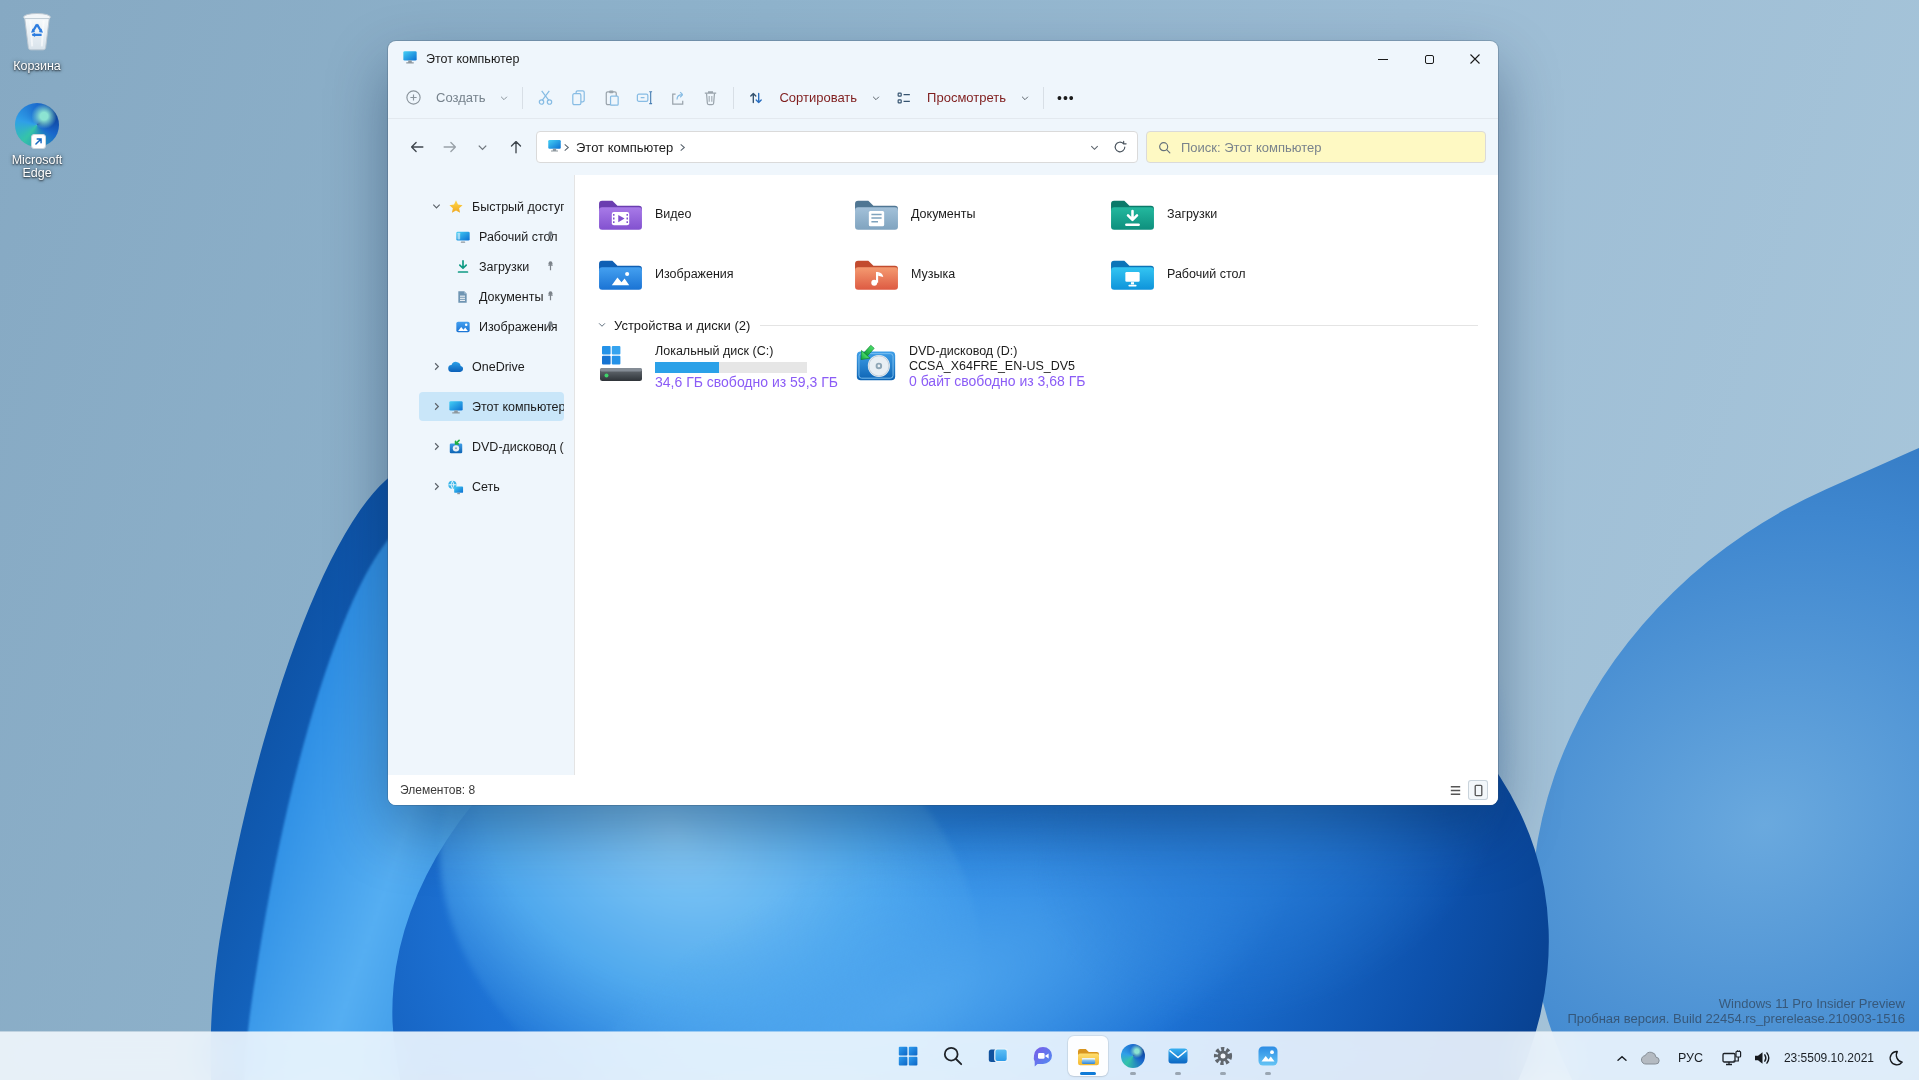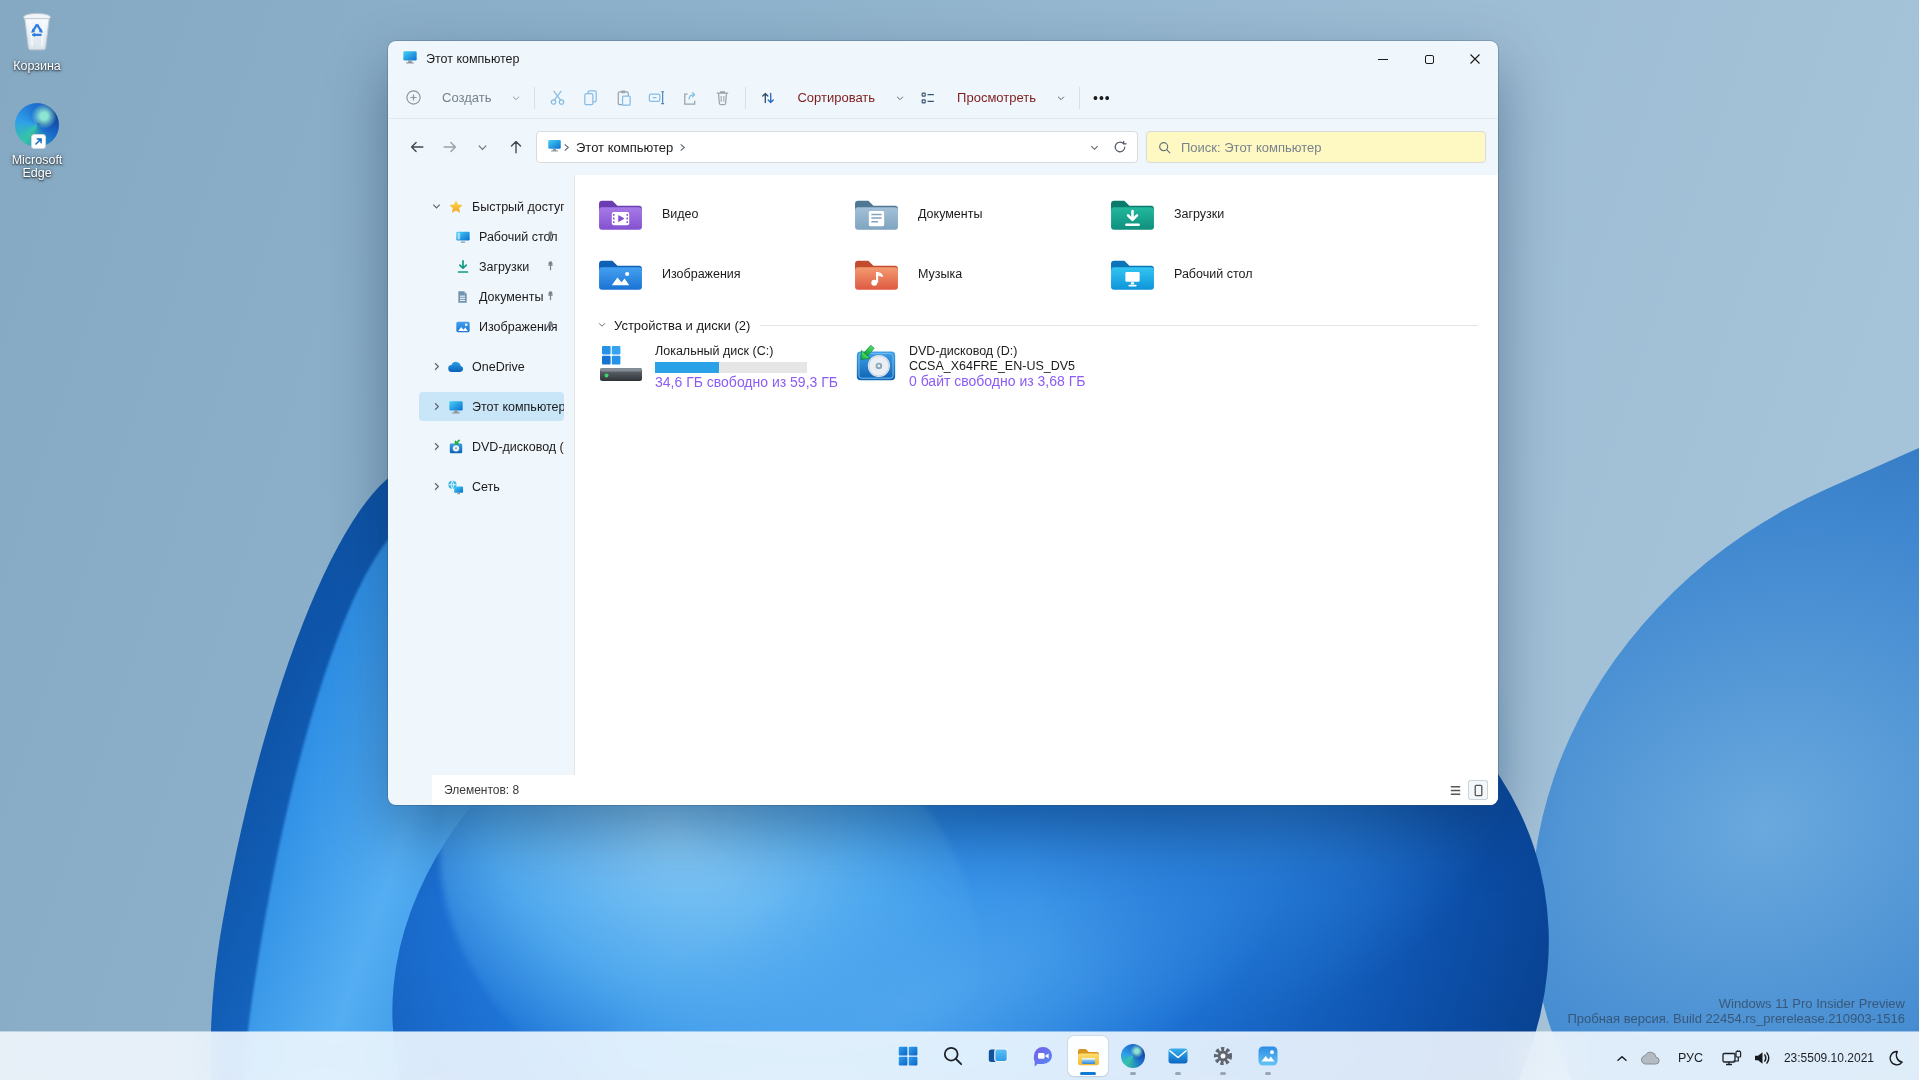--- a/index.html
+++ b/index.html
@@ -57,21 +57,21 @@
   .titlebar { height:36px; display:flex; align-items:center; padding-left:14px; flex:none; }
   .tb-title { font-size:12.5px; color:#1b1b1b; margin-left:8px; }
   .caption { margin-left:auto; display:flex; height:100%; }
   .capbtn { width:46px; display:flex; align-items:center; justify-content:center; }
   .glyph-min { width:10px; height:1px; background:#1b1b1b; }
   .glyph-max { width:9px; height:9px; border:1px solid #1b1b1b; border-radius:2px; }
 
   .toolbar { height:42px; display:flex; align-items:center; padding:0 10px; flex:none;
     border-bottom:1px solid #e3e9ef; }
   .tbbtn { height:34px; border-radius:4px; display:flex; align-items:center; justify-content:center;
-    padding:0 7px; gap:20px; }
+    padding:0 7px; gap:14px; }
   .tblabel { font-size:13px; color:#7f1d1d; }
   .tblabel.dim { color:#76828c; }
   .tbsep { width:1px; height:22px; background:#d8dfe6; margin:0 6px; flex:none; }
   .dots { font-size:14px; letter-spacing:1px; color:#1b1b1b; }
 
   .navrow { height:56px; display:flex; align-items:center; padding:0 12px; flex:none; }
   .navbtn { width:33px; height:32px; display:flex; align-items:center; justify-content:center; border-radius:4px; }
   .addressbar { flex:1; height:32px; background:#fff; border:1px solid #dadada; border-radius:4px;
     display:flex; align-items:center; padding:0 4px 0 10px; margin:0 8px 0 4px; }
   .ab-crumb { font-size:13px; color:#1b1b1b; padding:0 5px; }
@@ -92,31 +92,31 @@
   .srow.child { padding-left:32px; }
   .srow .slabel { overflow:hidden; }
   .pin { position:absolute; right:8px; top:8px; }
   .sgap { height:9px; }
 
   .content { flex:1; background:#fff; border-left:1px solid #e4e4e4; padding:13px 18px 0 22px; }
   .section-head { display:flex; align-items:center; height:22px; margin-bottom:7px; }
   .stitle { margin-left:7px; font-size:13px; color:#191919; }
   .rule { flex:1; height:1px; background:#e4e4e4; margin-left:10px; margin-right:2px; }
   .grid { display:grid; grid-template-columns:repeat(3,256px); row-gap:8px; margin-bottom:14px; }
-  .tile { display:flex; align-items:center; gap:18px; height:52px; }
+  .tile { display:flex; align-items:center; gap:11px; height:52px; }
   .tlabel { font-size:12.5px; color:#1b1b1b; }
   .dtile { display:flex; gap:10px; align-items:flex-start; height:60px; }
   .dinfo { display:flex; flex-direction:column; padding-top:1px; }
   .dname { font-size:12.5px; color:#1b1b1b; line-height:15px; }
   .dbar { width:152px; height:11px; background:#e6e6e6; margin:3px 0 2px; }
   .dfill { height:100%; background:#2ba1e8; }
   .dfree { font-size:14px; color:#8b5cf6; line-height:15px; }
 
   .statusbar { height:30px; flex:none; background:#fff; display:flex; align-items:center;
-    padding:0 10px 0 12px; font-size:12px; color:#3a3a3a;margin-left:44px; }
+    padding:0 10px 0 12px; font-size:12px; color:#3a3a3a; }
   .sb-right { margin-left:auto; display:flex; gap:3px; }
   .sbbtn { width:20px; height:20px; display:flex; align-items:center; justify-content:center; border-radius:3px; }
   .sbbtn.active { box-shadow:0 0 0 1px #c9d3db inset; background:#f3f7fa; }
 
   
   .taskbar { position:absolute; left:0; right:0; bottom:0; height:48px; z-index:4;
     background:rgba(242,247,252,.9); backdrop-filter:blur(20px) saturate(1.4);
     box-shadow:0 -1px 0 rgba(255,255,255,.45); }
   .tb-icons { position:absolute; left:888px; top:0; height:48px; display:flex; align-items:center; gap:5px; }
   .tbtn { width:40px; height:40px; border-radius:6px; display:flex; align-items:center;

